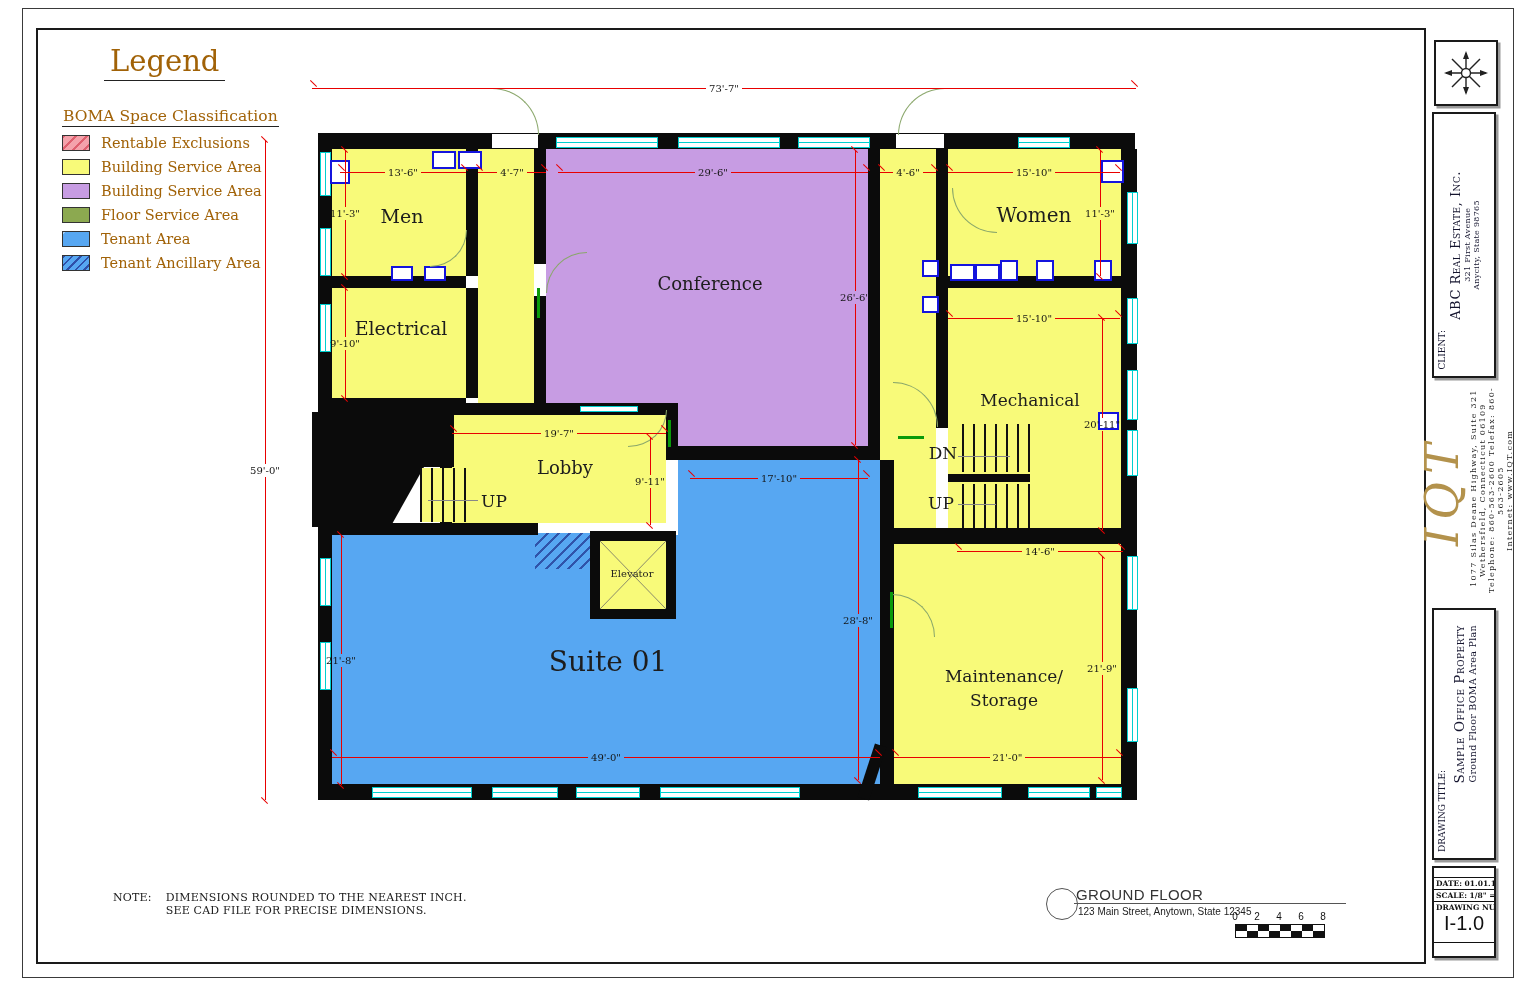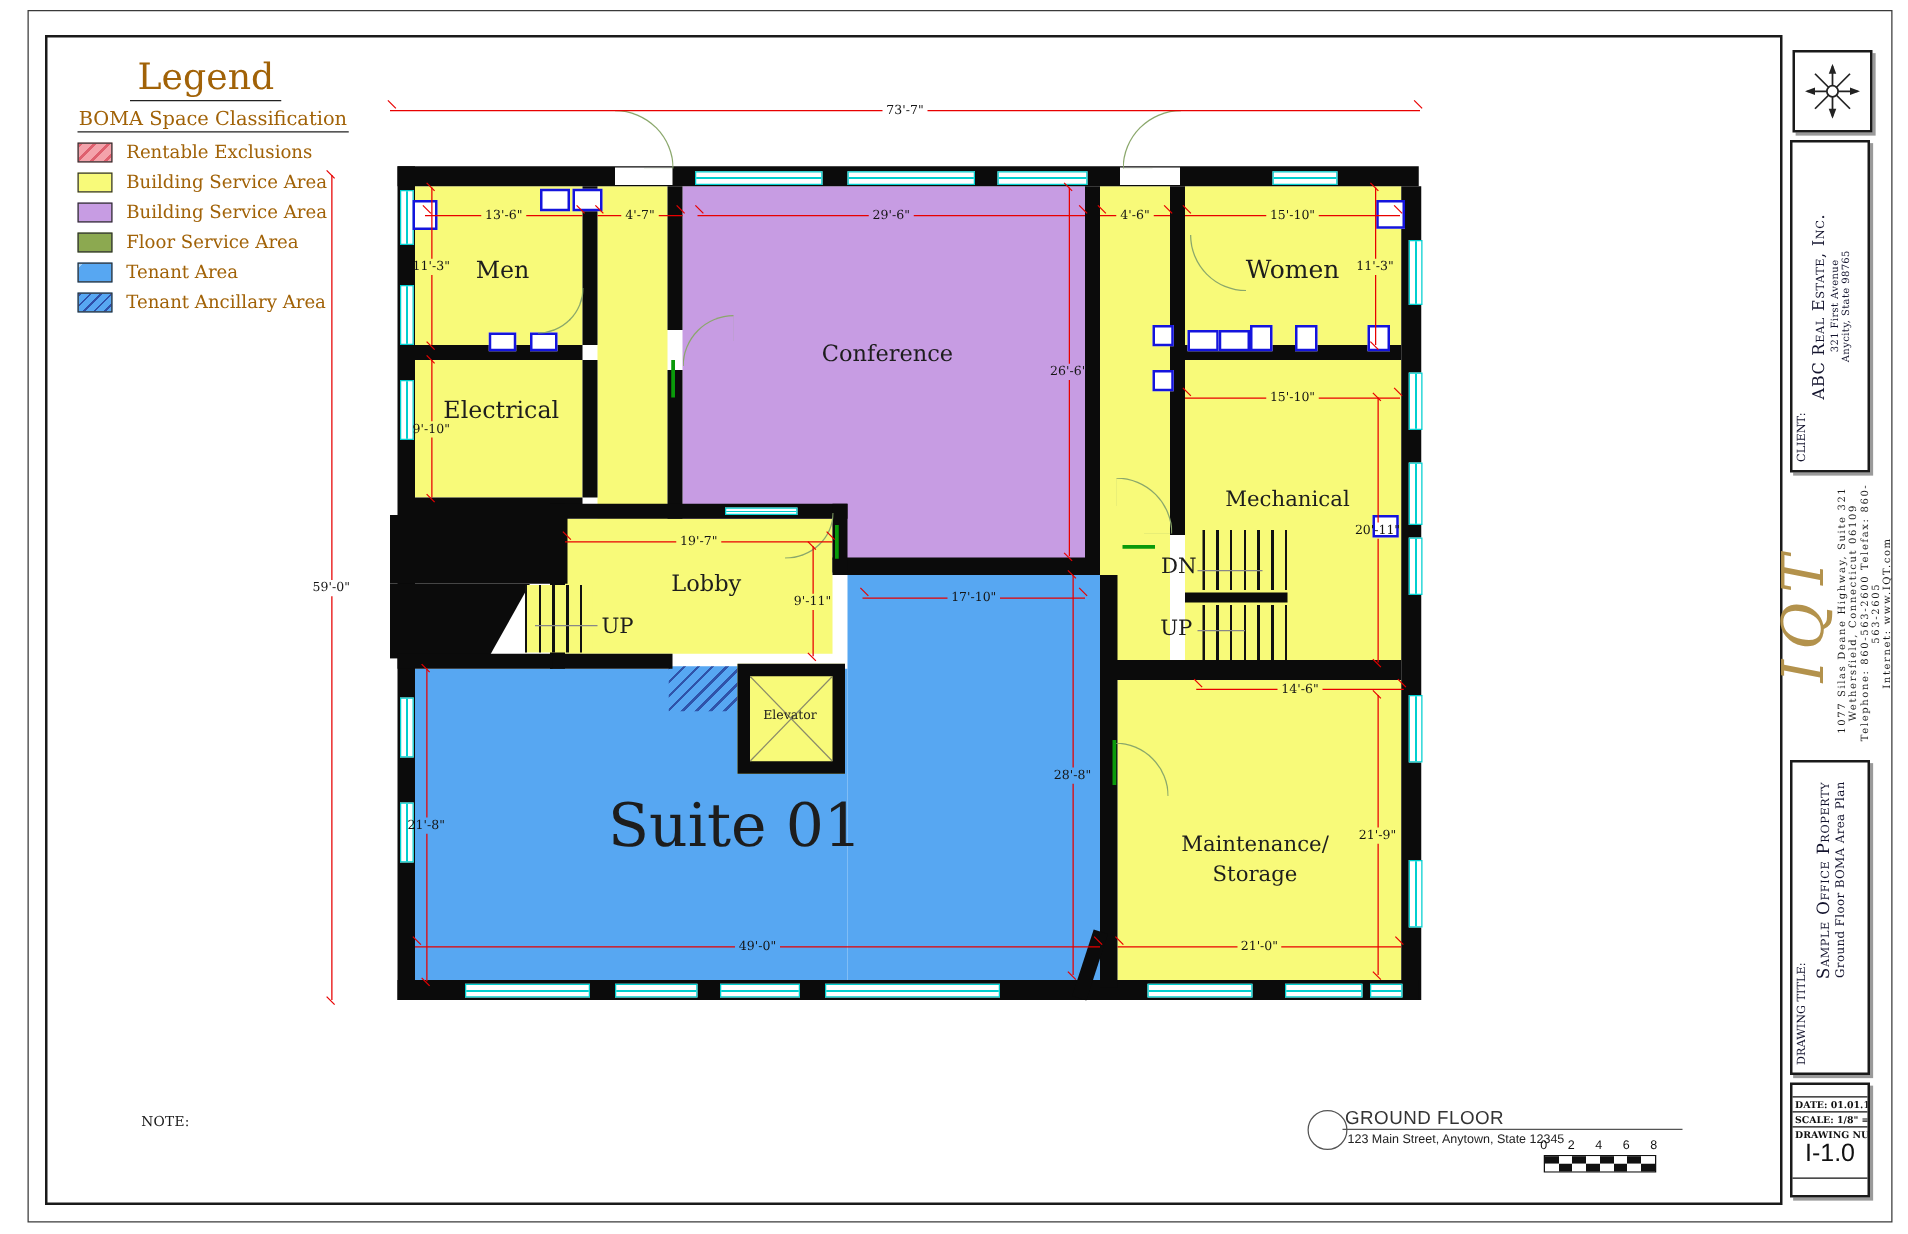--- a/index.html
+++ b/index.html
@@ -32,21 +32,21 @@
   .stairs{position:absolute;background:repeating-linear-gradient(to right,#111 0 2px,transparent 2px 11px)}
   .fx{position:absolute;border:2px solid #1414dd;background:#fff}
   .arc{position:absolute}
   .gline{position:absolute;background:#888;height:1.2px}
   .gln{position:absolute;background:#0a9a0a}
   .hatch-anc{position:absolute;background:#57a7f2;background-image:repeating-linear-gradient(135deg,rgba(15,15,110,.55) 0 2px,transparent 2px 8px)}
   .xdiag{position:absolute;background:#0b0b0b;transform:rotate(18deg)}
   
   .legend{position:absolute;color:#a16207}
   .lg-title{font-size:29px;width:fit-content;border-bottom:1.5px solid #222;padding:0 6px 2px;margin-left:42px}
-  .lg-sub{font-size:15.5px;width:fit-content;border-bottom:1.2px solid #222;padding:0 1px 1px;margin-top:5px}
+  .lg-sub{font-size:15.5px;width:fit-content;border-bottom:1.2px solid #222;padding:0 1px 1px;margin-top:26px}
   .legend-row{display:flex;align-items:center;margin:8px 0;font-size:14.5px}
   .sw{width:26px;height:14px;border:1px solid #333;margin-right:11px;flex:none}
   .sw-pink{background:#f4a2ab;background-image:repeating-linear-gradient(135deg,rgba(205,40,60,.55) 0 2px,transparent 2px 8px)}
   .sw-yellow{background:#f8fa79}
   .sw-purple{background:#c79ce3}
   .sw-olive{background:#8ca950}
   .sw-blue{background:#57a7f2;background-image:linear-gradient(135deg,rgba(255,255,255,.45) 0 2px,transparent 2px)}
   .sw-bluehatch{background:#57a7f2;background-image:repeating-linear-gradient(135deg,rgba(20,20,120,.6) 0 1.5px,transparent 1.5px 6px)}
   
   .note{position:absolute;display:flex;font-size:11px;letter-spacing:.2px;color:#1a1a1a}
@@ -216,21 +216,21 @@
   <div class="gln" style="left:668px;top:420px;width:3px;height:27px"></div>
   <div class="gln" style="left:898px;top:436px;width:26px;height:3px"></div>
 
   <div class="room-label" style="left:402px;top:216px;font-size:19px">Men</div>
   <div class="room-label" style="left:401px;top:328px;font-size:19px">Electrical</div>
   <div class="room-label" style="left:710px;top:283px;font-size:18px">Conference</div>
   <div class="room-label" style="left:1034px;top:215px;font-size:20px">Women</div>
   <div class="room-label" style="left:1030px;top:400px;font-size:17px">Mechanical</div>
   <div class="room-label" style="left:565px;top:467px;font-size:18px">Lobby</div>
   <div class="room-label" style="left:632px;top:573px;font-size:10px">Elevator</div>
-  <div class="room-label" style="left:588px;top:661px;font-size:48px">Suite 01</div>
+  <div class="room-label" style="left:608px;top:661px;font-size:28px">Suite 01</div>
   <div class="room-label" style="left:1004px;top:688px;font-size:17px;line-height:24px">
     <span style="display:block">Maintenance/</span>
     <span style="display:block">Storage</span>
   </div>
   <div class="room-label" style="left:494px;top:501px;font-size:17px">UP</div>
   <div class="room-label" style="left:943px;top:453px;font-size:17px">DN</div>
   <div class="room-label" style="left:941px;top:503px;font-size:17px">UP</div>
 
   <div class="dim-h" style="left:312px;top:82px;width:824px">
       <i class="ln"></i>
@@ -338,20 +338,24 @@
       <i class="ln"></i>
     </div>
   <div class="dim-h" style="left:894px;top:751px;width:227px">
       <i class="ln"></i>
       <span class="dlab">21'-0"</span>
       <i class="ln"></i>
     </div>
 
   <div class="note" style="left:113px;top:891px">
     <span>NOTE:</span>
+    <span class="nlines">
+      <span style="display:block">DIMENSIONS ROUNDED TO THE NEAREST INCH.</span>
+      <span style="display:block">SEE CAD FILE FOR PRECISE DIMENSIONS.</span>
+    </span>
   </div>
 
   <div class="gf-circle" style="left:1046px;top:888px"></div>
   <div class="gf-title" style="left:1076px;top:886px">GROUND FLOOR</div>
   <div class="gf-line" style="left:1074px;top:903px;width:272px"></div>
   <div class="gf-addr" style="left:1078px;top:906px">123 Main Street, Anytown, State  12345</div>
 
   <div class="sb-tick" style="left:1229px;top:911px">0</div>
   <div class="sb-tick" style="left:1251px;top:911px">2</div>
   <div class="sb-tick" style="left:1273px;top:911px">4</div>

